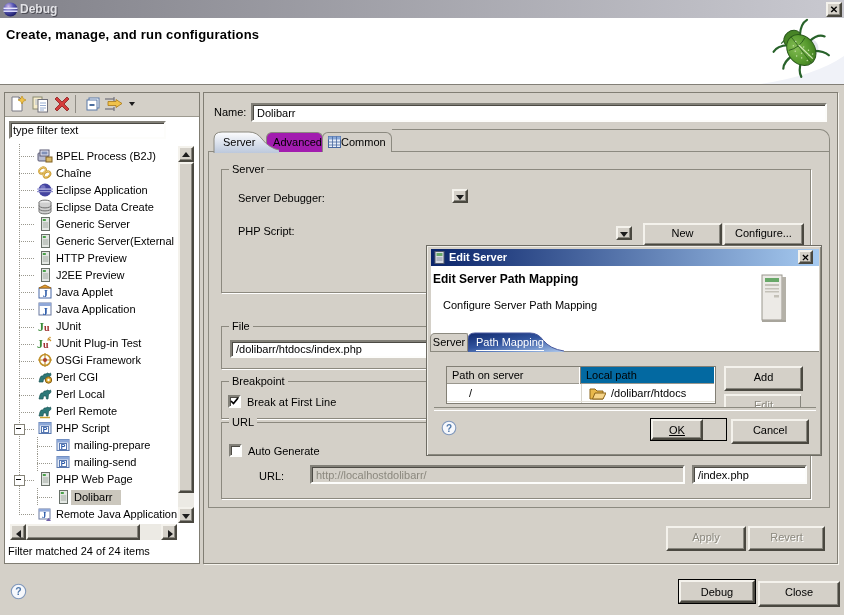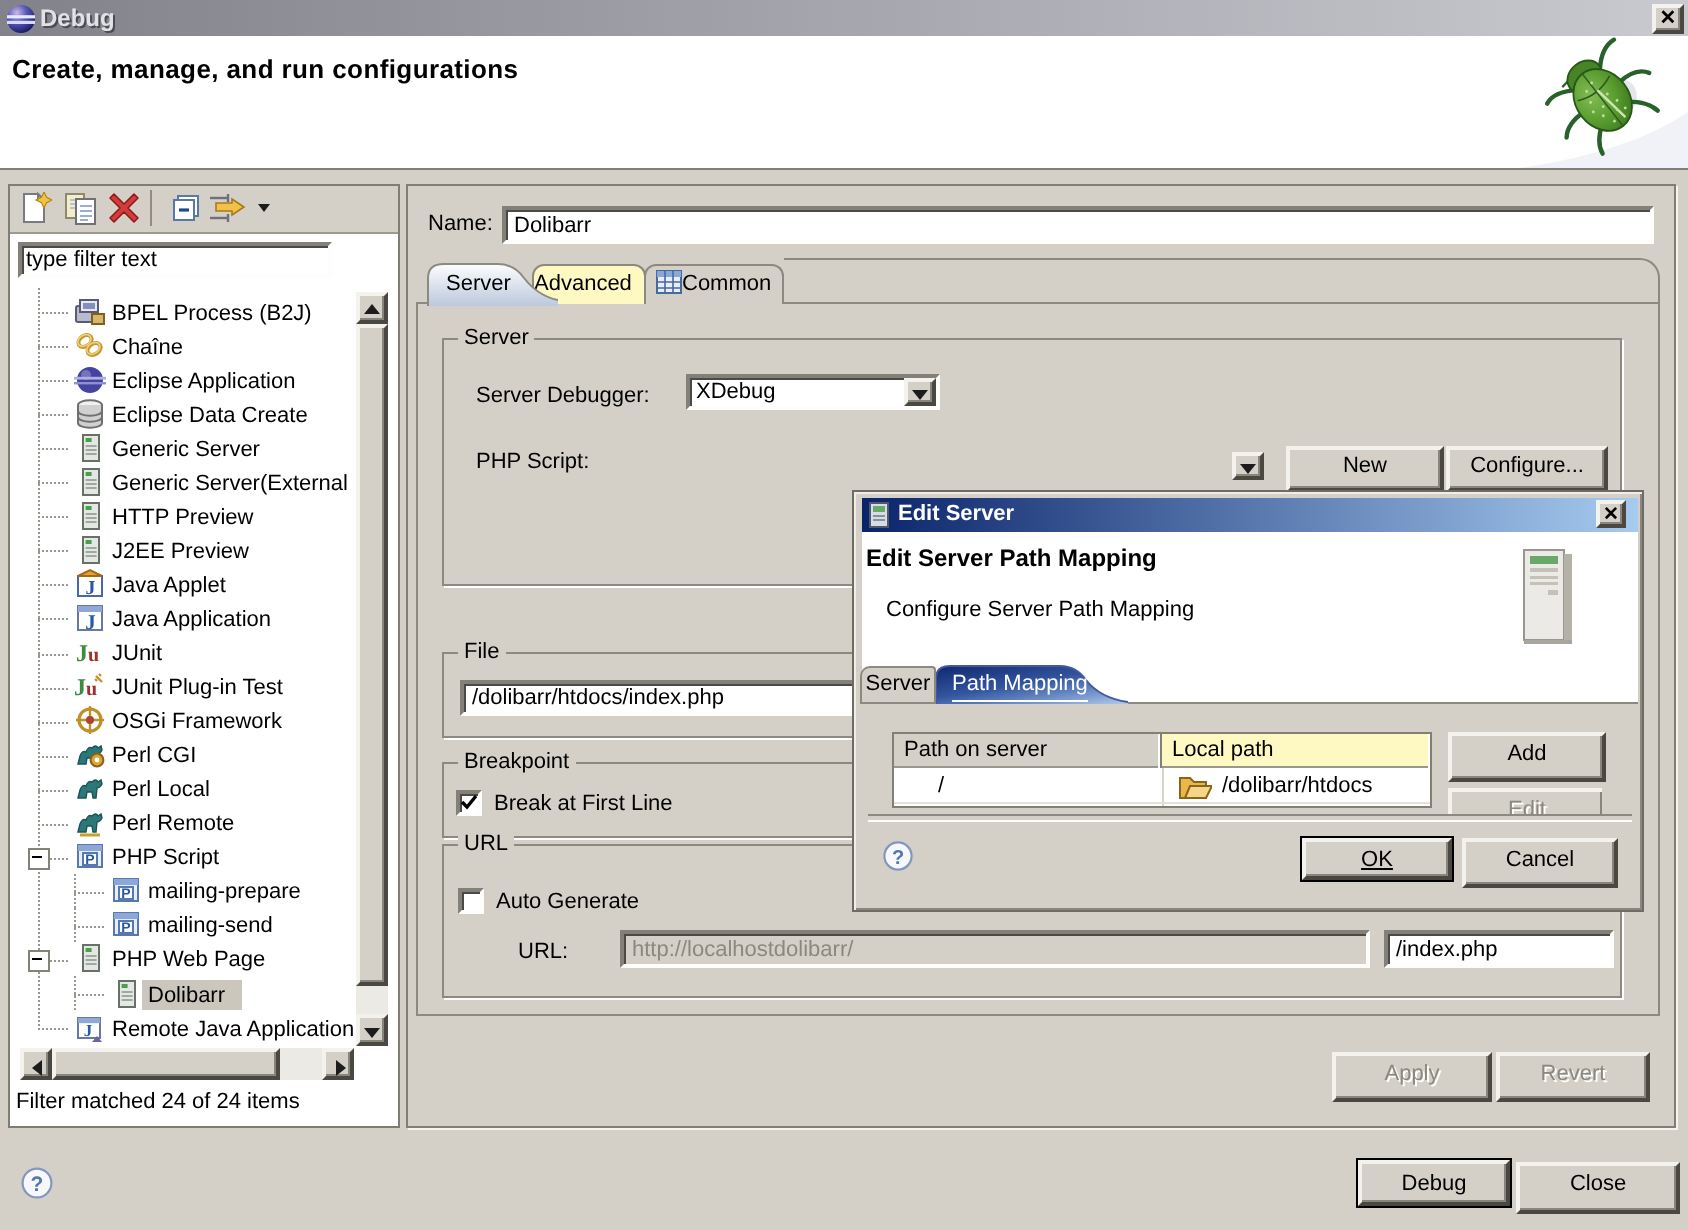--- a/index.html
+++ b/index.html
@@ -325,23 +325,23 @@
 <div class="abs" style="left:214px;top:105px;height:14px;line-height:14px;">Name:</div>
 <div class="abs sunk" style="left:251px;top:103px;width:576px;height:19px;box-sizing:border-box;">
   <div style="margin:1px 0 0 4px;height:14px;line-height:14px;">Dolibarr</div>
     </div>
 
 <div class="abs" style="left:208px;top:151px;width:622px;height:357px;border-left:1px solid #8c8a80;
   border-bottom:1px solid #8c8a80;box-sizing:border-box;"></div>
 <div class="abs" style="left:208px;top:151px;width:622px;height:1px;background:#8c8a80;"></div>
 <div class="abs" style="left:392px;top:129px;width:438px;height:379px;border-top:1px solid #8c8a80;
   border-right:1px solid #8c8a80;border-radius:0 10px 0 0;box-sizing:border-box;"></div>
-<div class="abs" style="left:266px;top:132px;width:57px;height:20px;background:#fef9c3;
+<div class="abs" style="left:266px;top:132px;width:57px;height:20px;background:#a21caf;
   border:1px solid #8c8a80;border-bottom:none;border-radius:6px 6px 0 0;box-sizing:border-box;
-  text-align:left;line-height:19px;">Advanced</div>
+  text-align:right;line-height:19px;">Advanced</div>
 <div class="abs" style="left:322px;top:132px;width:70px;height:20px;background:#d4d0c8;
   border:1px solid #8c8a80;border-bottom:none;border-radius:6px 6px 0 0;box-sizing:border-box;
   line-height:19px;">
   <svg style="vertical-align:-2px;margin-left:5px;" width="13" height="12" viewBox="0 0 13 12">
    <rect x="0.5" y="0.5" width="12" height="11" fill="#e8eef8" stroke="#4868a0"></rect>
    <rect x="0.5" y="0.5" width="12" height="3" fill="#88a8d8"></rect>
    <path d="M4.5 0.5 V11.5 M8.5 0.5 V11.5 M0.5 6 H12.5 M0.5 9 H12.5" stroke="#4868a0" stroke-width="0.8"></path>
   </svg><span style="margin-left:0;">Common</span></div>
 <div class="abs" style="left:213px;top:131px;width:66px;height:22px;overflow:hidden;">
  <svg width="66" height="22" viewBox="0 0 66 22">
@@ -354,23 +354,20 @@
   <path d="M1 22 L1 8 Q1 1 9 1 L36 1 Q44 1 49 8 Q56 17 66 19 L66 22 Z" fill="url(#tabg)"></path>
   <path d="M1 22 L1 8 Q1 1 9 1 L36 1 Q44 1 49 8 Q56 17 66 19" fill="none" stroke="#8c8a80"></path>
  </svg>
  <div class="abs" style="left:10px;top:3px;line-height:16px;">Server</div>
 </div>
 
 <div class="abs grp" style="left:221px;top:169px;width:588px;height:122px;">
   <div class="leg">Server</div>
     </div>
 <div class="abs" style="left:238px;top:191px;height:14px;line-height:14px;">Server Debugger:</div>
-<div class="abs sunk" style="left:343px;top:187px;width:127px;height:18px;box-sizing:border-box;">
- <div style="margin:0 0 0 3px;height:14px;line-height:14px;">XDebug</div>
-    </div>
 <div class="abs btn" style="left:452px;top:189px;width:16px;height:14px;box-sizing:border-box;">
       <div class="ar-d" style="margin:4px auto 0;"></div>
     </div>
 <div class="abs" style="left:238px;top:224px;height:14px;line-height:14px;">PHP Script:</div>
 <div class="abs btn" style="left:616px;top:226px;width:16px;height:14px;box-sizing:border-box;">
       <div class="ar-d" style="margin:4px auto 0;"></div>
     </div>
 <div class="abs btn" style="left:643px;top:223px;width:75px;height:19px;line-height:16px;">New</div>
 <div class="abs btn" style="left:723px;top:223px;width:77px;height:19px;line-height:16px;">Configure...</div>
 
@@ -453,21 +450,21 @@
  <div class="abs" style="left:8px;top:3px;line-height:15px;color:#fff;border-bottom:1px solid #fff;">Path Mapping</div>
 </div>
 <div class="abs" style="left:431px;top:352px;width:388px;height:99px;background:#d4d0c8;"></div>
 
 <div class="abs" style="left:446px;top:366px;width:270px;height:38px;background:#fff;
   border:1px solid #827f75;box-sizing:border-box;"></div>
 <div class="abs" style="left:447px;top:367px;width:134px;height:17px;background:#d4d0c8;
   border-right:1px solid #827f75;box-shadow:inset -1px 0 0 #fff, inset 0 -1px 0 #9a978e;box-sizing:border-box;">
  <div style="margin:2px 0 0 5px;height:13px;line-height:13px;">Path on server</div>
     </div>
-<div class="abs" style="left:581px;top:367px;width:134px;height:17px;background:#fef9c3;
+<div class="abs" style="left:581px;top:367px;width:134px;height:17px;background:#0369a1;
   box-shadow:inset -1px 0 0 #fff, inset 0 -1px 0 #9a978e;box-sizing:border-box;">
  <div style="margin:2px 0 0 5px;height:13px;line-height:13px;">Local path</div>
     </div>
 <div class="abs" style="left:581px;top:384px;width:1px;height:19px;background:#d8d5cc;"></div>
 <div class="abs" style="left:447px;top:401px;width:268px;height:1px;background:#e4e1d8;"></div>
 <div class="abs" style="left:469px;top:386px;height:14px;line-height:14px;">/</div>
 <svg class="abs" style="left:589px;top:387px" width="17" height="13" viewBox="0 0 17 13">
  <path d="M1 12 L1 2 L6 2 L8 4 L14 4 L14 12 Z" fill="#e8b84c" stroke="#8c6418"></path>
  <path d="M3.5 12 L6 6 L17 6 L14 12 Z" fill="#f6d488" stroke="#8c6418"></path>
 </svg>
@@ -477,21 +474,21 @@
 <div class="abs" style="left:724px;top:394px;width:77px;height:13px;overflow:hidden;">
  <div class="btn dis" style="width:75px;height:21px;line-height:18px;">Edit</div>
     </div>
 <div class="abs" style="left:434px;top:407px;width:382px;height:2px;
   border-top:1px solid #8c8a80;border-bottom:1px solid #fff;"></div>
 <svg class="abs" style="left:441px;top:420px" width="16" height="16" viewBox="0 0 16 16">
  <circle cx="8" cy="8" r="6.8" fill="#f6f8fc" stroke="#8098bc" stroke-width="1.1"></circle>
  <text x="8" y="11.8" font-size="10" font-weight="bold" fill="#5078aa" text-anchor="middle">?</text>
 </svg>
 <div class="abs" style="left:650px;top:418px;width:77px;height:23px;border:1px solid #000;box-sizing:border-box;">
- <div class="btn" style="width:75px;height:21px;line-height:18px;box-sizing:border-box;text-decoration:underline;">OK</div>
+ <div class="btn" style="width:52px;height:21px;line-height:18px;box-sizing:border-box;text-decoration:underline;">OK</div>
     </div>
 <div class="abs btn" style="left:731px;top:419px;width:74px;height:21px;line-height:18px;">Cancel</div>
 
 <svg class="abs" style="left:10px;top:583px" width="17" height="17" viewBox="0 0 17 17">
  <circle cx="8.5" cy="8.5" r="7.2" fill="#f6f8fc" stroke="#8098bc" stroke-width="1.1"></circle>
  <text x="8.5" y="12.3" font-size="10.5" font-weight="bold" fill="#5078aa" text-anchor="middle">?</text>
 </svg>
 <div class="abs" style="left:678px;top:579px;width:78px;height:25px;border:1px solid #000;box-sizing:border-box;">
  <div class="btn" style="width:76px;height:23px;line-height:20px;box-sizing:border-box;">Debug</div>
     </div>

